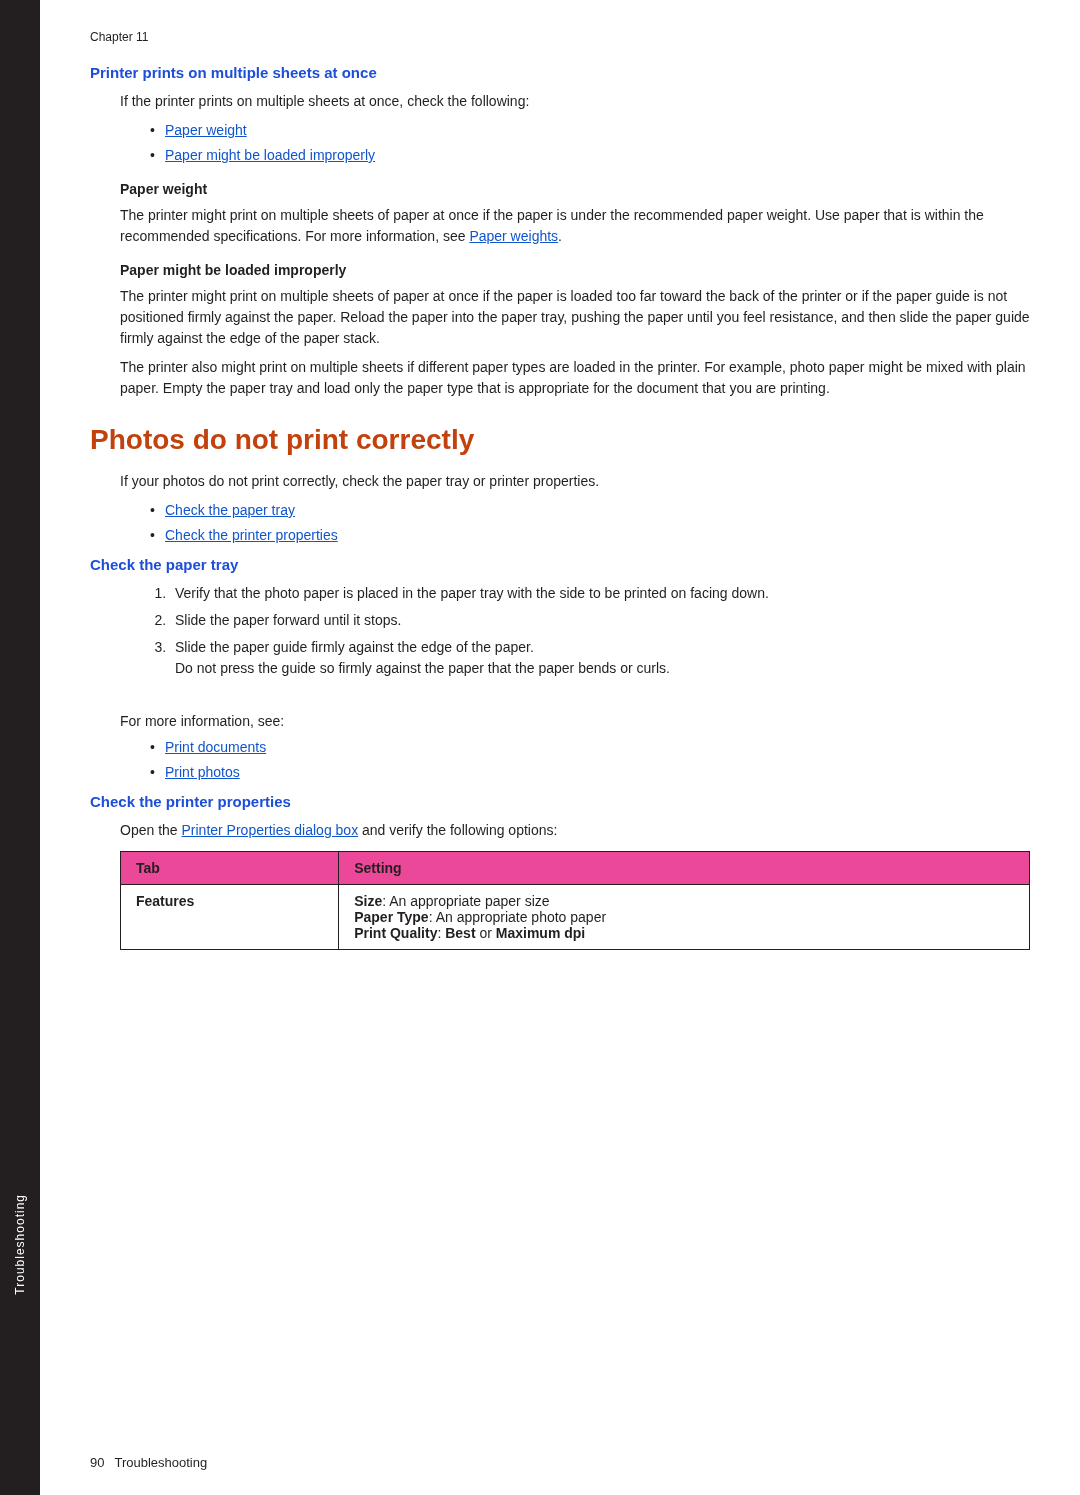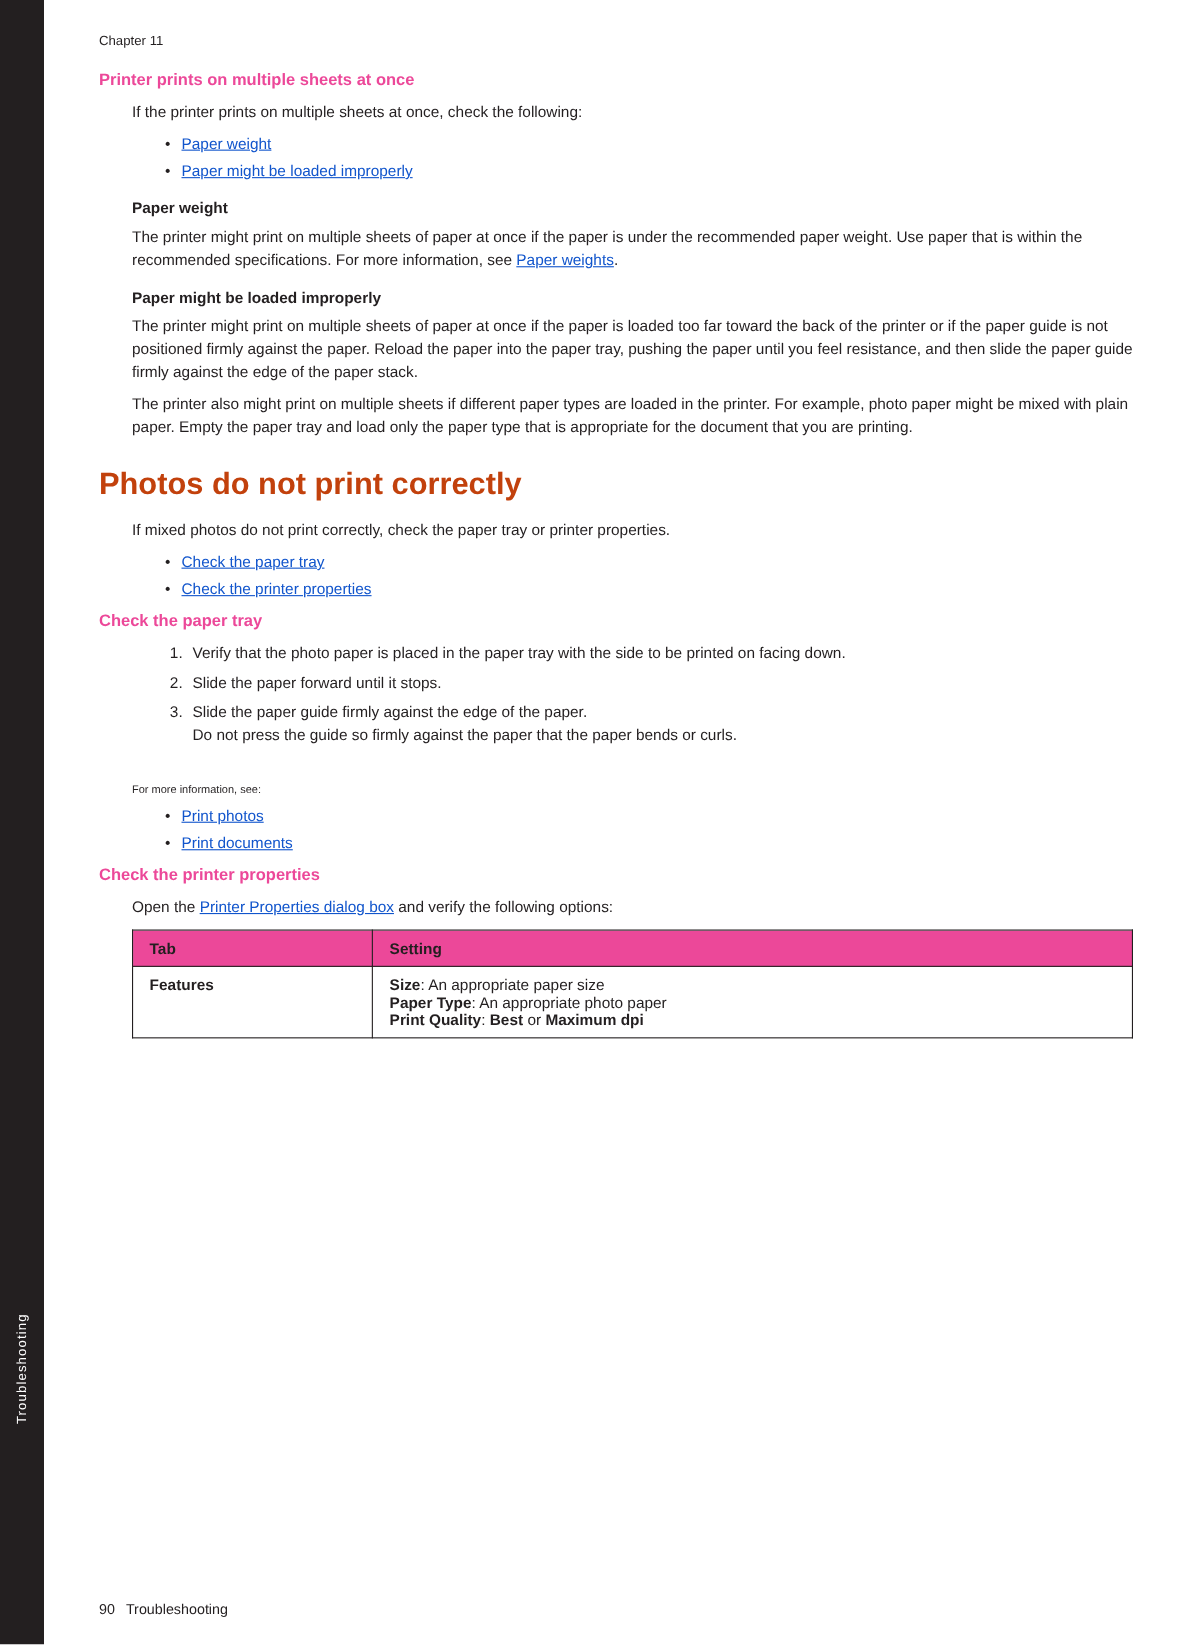--- a/index.html
+++ b/index.html
@@ -50,21 +50,21 @@
 
     .chapter-label {
       font-size: 12px;
       color: #231f20;
       margin-bottom: 20px;
     }
 
     .section-heading {
       font-size: 15px;
       font-weight: bold;
-      color: #ec4899;
+      color: #1d4ed8;
       margin-bottom: 10px;
     }
 
     .body-text {
       font-size: 14px;
       line-height: 1.5;
       margin-bottom: 8px;
       margin-left: 30px;
     }
 
@@ -182,21 +182,21 @@
     .footer-label {
       font-size: 13px;
     }
 
     .bold-inline {
       font-weight: bold;
     }
 
     .more-info-text {
       margin-left: 30px;
-      font-size: 10px;
+      font-size: 14px;
       line-height: 1.5;
       margin-bottom: 5px;
       margin-top: 32px;
     }
   </style>
 </head>
 <body>
 
 <div class="page-container">
   <div class="sidebar">
@@ -231,21 +231,21 @@
       <div>
         <div class="subsection-heading">Paper might be loaded improperly</div>
         <p class="body-text">The printer might print on multiple sheets of paper at once if the paper is loaded too far toward the back of the printer or if the paper guide is not positioned firmly against the paper. Reload the paper into the paper tray, pushing the paper until you feel resistance, and then slide the paper guide firmly against the edge of the paper stack.</p>
         <p class="body-text">The printer also might print on multiple sheets if different paper types are loaded in the printer. For example, photo paper might be mixed with plain paper. Empty the paper tray and load only the paper type that is appropriate for the document that you are printing.</p>
       </div>
     </div>
 
     <div class="section-block">
       <h1 class="major-heading">Photos do not print correctly</h1>
 
-      <p class="body-text">If mixed photos do not print correctly, check the paper tray or printer properties.</p>
+      <p class="body-text">If your photos do not print correctly, check the paper tray or printer properties.</p>
 
       <ul class="bullet-list">
         <li>
           <a class="link">Check the paper tray</a>
         </li>
         <li>
           <a class="link">Check the printer properties</a>
         </li>
       </ul>
 
@@ -258,24 +258,24 @@
           <li>
             Slide the paper guide firmly against the edge of the paper.<br>
             <span class="indent-text" style="display:block; margin-left:0;">Do not press the guide so firmly against the paper that the paper bends or curls.</span>
           </li>
         </ol>
 
         <p class="more-info-text">For more information, see:</p>
 
         <ul class="bullet-list">
           <li>
-            <a class="link">Print photos</a>
+            <a class="link">Print documents</a>
           </li>
           <li>
-            <a class="link">Print documents</a>
+            <a class="link">Print photos</a>
           </li>
         </ul>
       </div>
 
       <div>
         <div class="section-heading">Check the printer properties</div>
 
         <p class="body-text">
           <span>Open the </span><a class="link">Printer Properties dialog box</a><span> and verify the following options:</span>
         </p>

